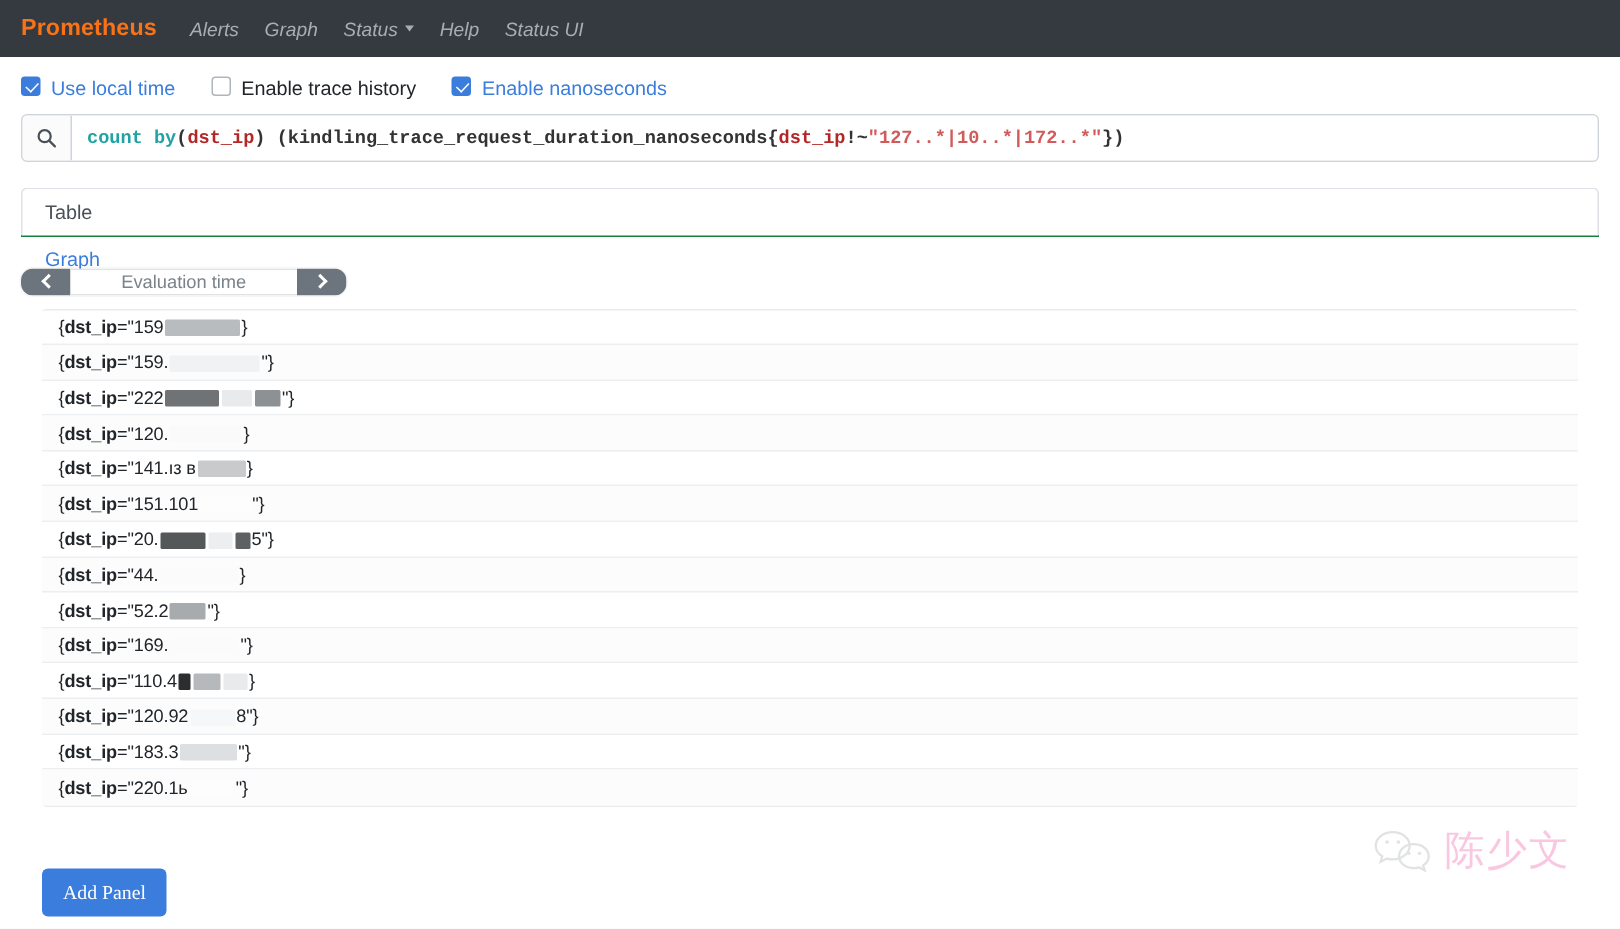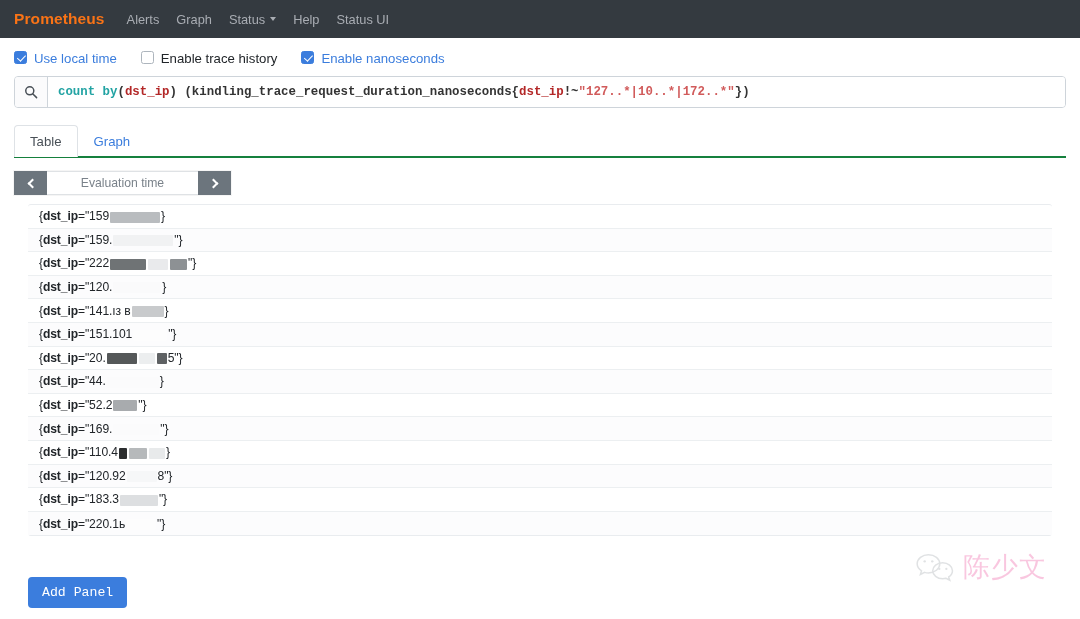--- a/index.html
+++ b/index.html
@@ -28,20 +28,21 @@
   }
   .nav-link {
     color: #a9adb3;
     font-size: 12.8px;
     margin-right: 17px;
     text-decoration: none;
     display: flex;
     align-items: center;
     cursor: pointer;
     white-space: nowrap;
+    font-style: italic;
   }
   .caret {
     display: inline-block;
     width: 0; height: 0;
     margin-left: 5px;
     border-left: 3.5px solid transparent;
     border-right: 3.5px solid transparent;
     border-top: 4px solid #a9adb3;
   }
 
@@ -108,23 +109,24 @@
     font-weight: bold;
   }
   .tok-kw   { color: #22a3a3; }
   .tok-plain{ color: #333333; }
   .tok-lbl  { color: #b32727; }
   .tok-str  { color: #d15b5b; }
 
   
   .tabs {
     display: flex;
-    margin: 17px 14px 1px 14px;
-    border-bottom: 2px solid #15803d;
+    margin: 17px 14px 8px 14px;
+    border-bottom: 5px solid #15803d;
     height: 33px;
+    flex-direction: column;
   }
   .tab {
     padding: 7px 15px 6px 15px;
     font-size: 13.2px;
     color: #3b7ddd;
     cursor: pointer;
     border: 1px solid transparent;
     border-bottom: none;
     border-radius: 4px 4px 0 0;
     margin-bottom: -1px;
@@ -133,22 +135,22 @@
   .tab.active {
     color: #495057;
     background: #ffffff;
     border-color: #dee2e6 #dee2e6 #ffffff;
   }
 
   
   .panel { padding: 12px 14px 0 14px; }
   .eval-group {
     display: inline-flex;
-    height: 24px;
-    border-radius: 0;
+    height: 18px;
+    border-radius: 8px;
     overflow: hidden;
     box-shadow: 0 0 0 1px rgba(0,0,0,.04);
   }
   .eval-btn {
     width: 33px;
     background: #6c757d;
     color: #ffffff;
     display: flex; align-items: center; justify-content: center;
     font-size: 12px;
     cursor: pointer;
@@ -199,21 +201,21 @@
 
   
   .add-panel {
     margin: 41px 0 0 14px;
     background: #3b7ddd;
     color: #ffffff;
     border: none;
     border-radius: 4px;
     padding: 8px 14px;
     font-size: 13.2px;
-    font-family: Liberation Mono, monospace;
+    font-family: Liberation Serif, serif;
     cursor: pointer;
   }
   .watermark {
     position: absolute;
     right: 33px;
     bottom: 34px;
     display: flex;
     align-items: center;
     opacity: .30;
     pointer-events: none;

